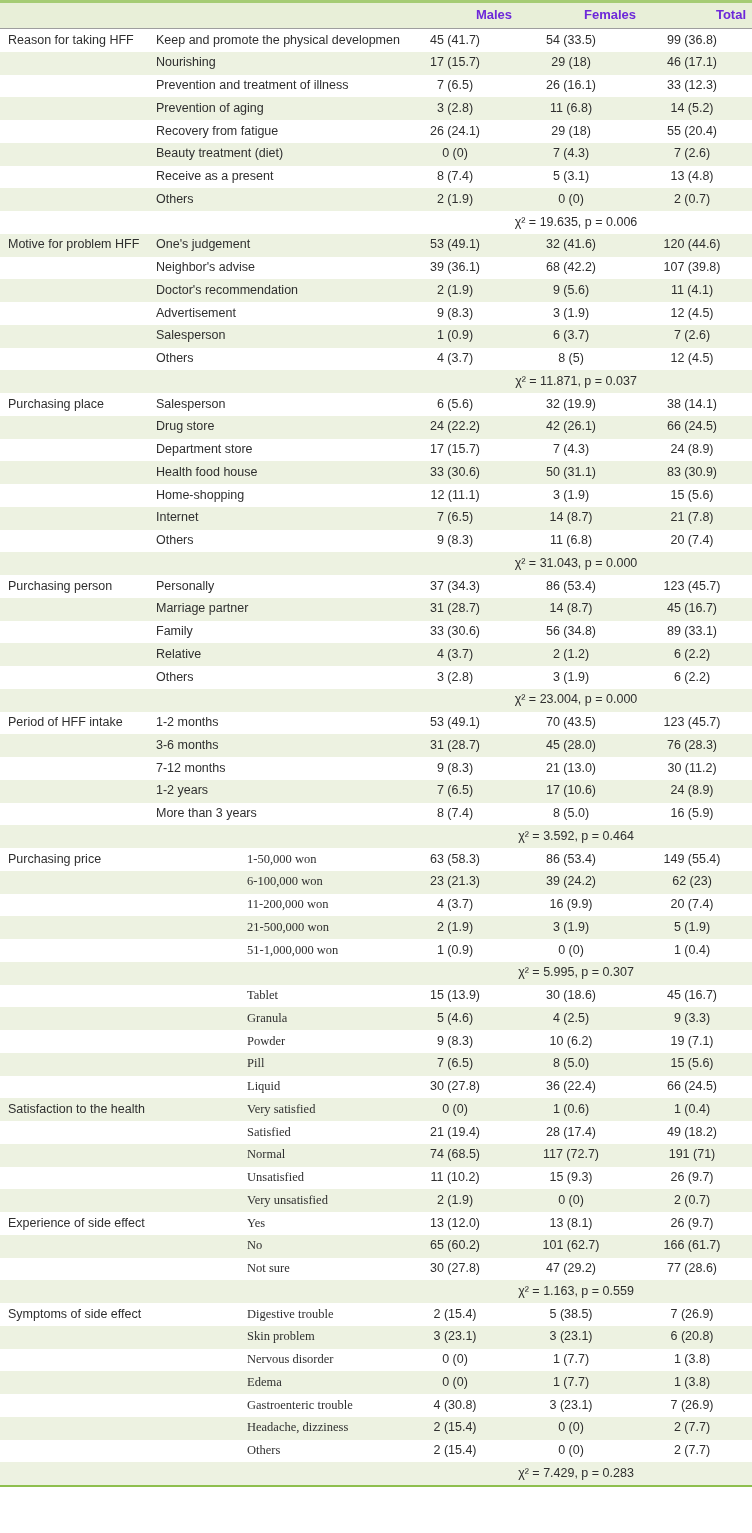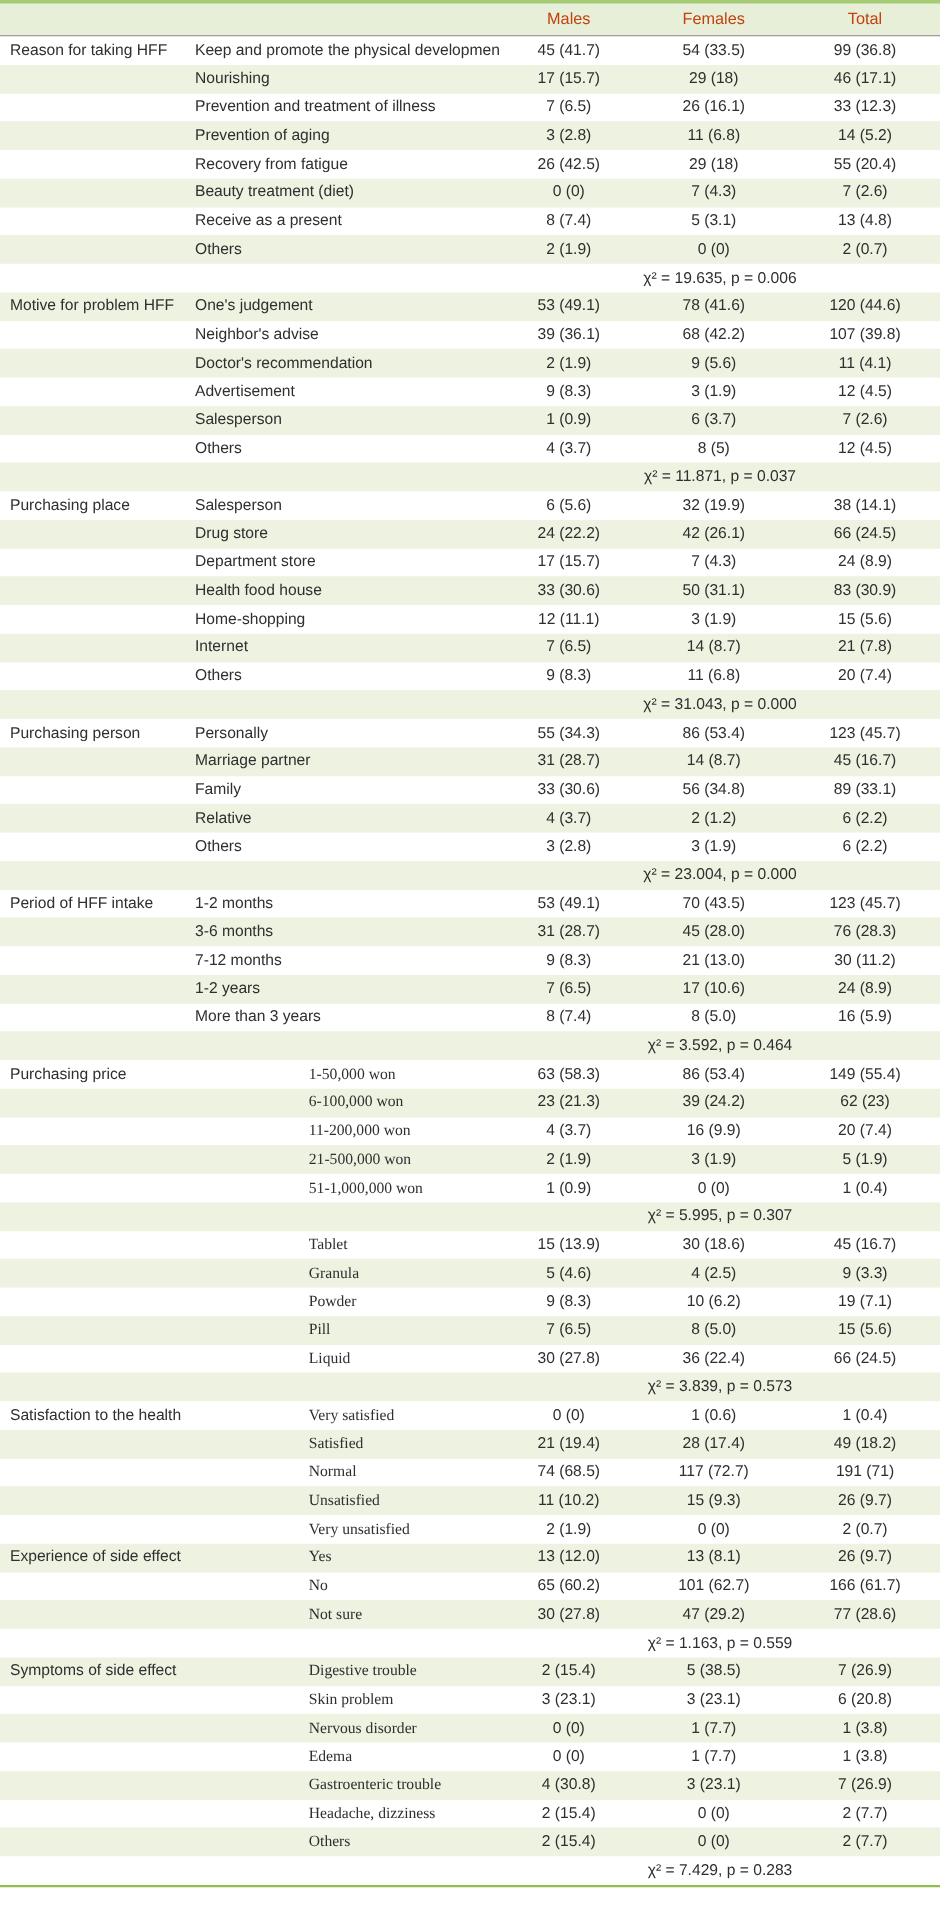--- a/index.html
+++ b/index.html
@@ -25,22 +25,23 @@
     height:22.76px;
     font-size:12.5px;
     line-height:1.1;
     overflow:hidden;
   }
   .thead{
     height:25px;
     background:var(--header-bg);
     border-bottom:1px solid var(--header-rule);
     font-size:13px;
-    font-weight:normal;
-    color:#c2410c;
+    font-weight:bold;
+    color:#6d28d9;
+    padding-left:39px;
   }
   #tbody .row:nth-child(even){background:var(--zebra-bg);}
   .cell{white-space:nowrap;overflow:hidden;}
   .c-cat{padding-left:8px;}
   .c-item{padding-left:8px;}
   .row.indent .c-item{padding-left:99px;font-family:Liberation Serif, serif;}
   .c-num{text-align:center;}
   .c-chi{grid-column:3/6;text-align:center;}
 </style>
 </head>
@@ -79,21 +80,21 @@
       <div class="row">
         <div class="cell c-cat"></div>
         <div class="cell c-item">Prevention of aging</div>
         <div class="cell c-num">3 (2.8)</div>
         <div class="cell c-num">11 (6.8)</div>
         <div class="cell c-num">14 (5.2)</div>
       </div>
       <div class="row">
         <div class="cell c-cat"></div>
         <div class="cell c-item">Recovery from fatigue</div>
-        <div class="cell c-num">26 (42.5)</div>
+        <div class="cell c-num">26 (24.1)</div>
         <div class="cell c-num">29 (18)</div>
         <div class="cell c-num">55 (20.4)</div>
       </div>
       <div class="row">
         <div class="cell c-cat"></div>
         <div class="cell c-item">Beauty treatment (diet)</div>
         <div class="cell c-num">0 (0)</div>
         <div class="cell c-num">7 (4.3)</div>
         <div class="cell c-num">7 (2.6)</div>
       </div>
@@ -113,21 +114,21 @@
       </div>
       <div class="row chi">
         <div class="cell c-cat"></div>
         <div class="cell c-item"></div>
         <div class="cell c-chi">χ² = 19.635, p = 0.006</div>
       </div>
       <div class="row">
         <div class="cell c-cat">Motive for problem HFF</div>
         <div class="cell c-item">One's judgement</div>
         <div class="cell c-num">53 (49.1)</div>
-        <div class="cell c-num">78 (41.6)</div>
+        <div class="cell c-num">32 (41.6)</div>
         <div class="cell c-num">120 (44.6)</div>
       </div>
       <div class="row">
         <div class="cell c-cat"></div>
         <div class="cell c-item">Neighbor's advise</div>
         <div class="cell c-num">39 (36.1)</div>
         <div class="cell c-num">68 (42.2)</div>
         <div class="cell c-num">107 (39.8)</div>
       </div>
       <div class="row">
@@ -213,21 +214,21 @@
         <div class="cell c-num">20 (7.4)</div>
       </div>
       <div class="row chi">
         <div class="cell c-cat"></div>
         <div class="cell c-item"></div>
         <div class="cell c-chi">χ² = 31.043, p = 0.000</div>
       </div>
       <div class="row">
         <div class="cell c-cat">Purchasing person</div>
         <div class="cell c-item">Personally</div>
-        <div class="cell c-num">55 (34.3)</div>
+        <div class="cell c-num">37 (34.3)</div>
         <div class="cell c-num">86 (53.4)</div>
         <div class="cell c-num">123 (45.7)</div>
       </div>
       <div class="row">
         <div class="cell c-cat"></div>
         <div class="cell c-item">Marriage partner</div>
         <div class="cell c-num">31 (28.7)</div>
         <div class="cell c-num">14 (8.7)</div>
         <div class="cell c-num">45 (16.7)</div>
       </div>
@@ -365,25 +366,20 @@
         <div class="cell c-num">8 (5.0)</div>
         <div class="cell c-num">15 (5.6)</div>
       </div>
       <div class="row indent">
         <div class="cell c-cat"></div>
         <div class="cell c-item">Liquid</div>
         <div class="cell c-num">30 (27.8)</div>
         <div class="cell c-num">36 (22.4)</div>
         <div class="cell c-num">66 (24.5)</div>
       </div>
-      <div class="row chi">
-        <div class="cell c-cat"></div>
-        <div class="cell c-item"></div>
-        <div class="cell c-chi">χ² = 3.839, p = 0.573</div>
-      </div>
       <div class="row indent">
         <div class="cell c-cat">Satisfaction to the health effect of HFF</div>
         <div class="cell c-item">Very satisfied</div>
         <div class="cell c-num">0 (0)</div>
         <div class="cell c-num">1 (0.6)</div>
         <div class="cell c-num">1 (0.4)</div>
       </div>
       <div class="row indent">
         <div class="cell c-cat"></div>
         <div class="cell c-item">Satisfied</div>

